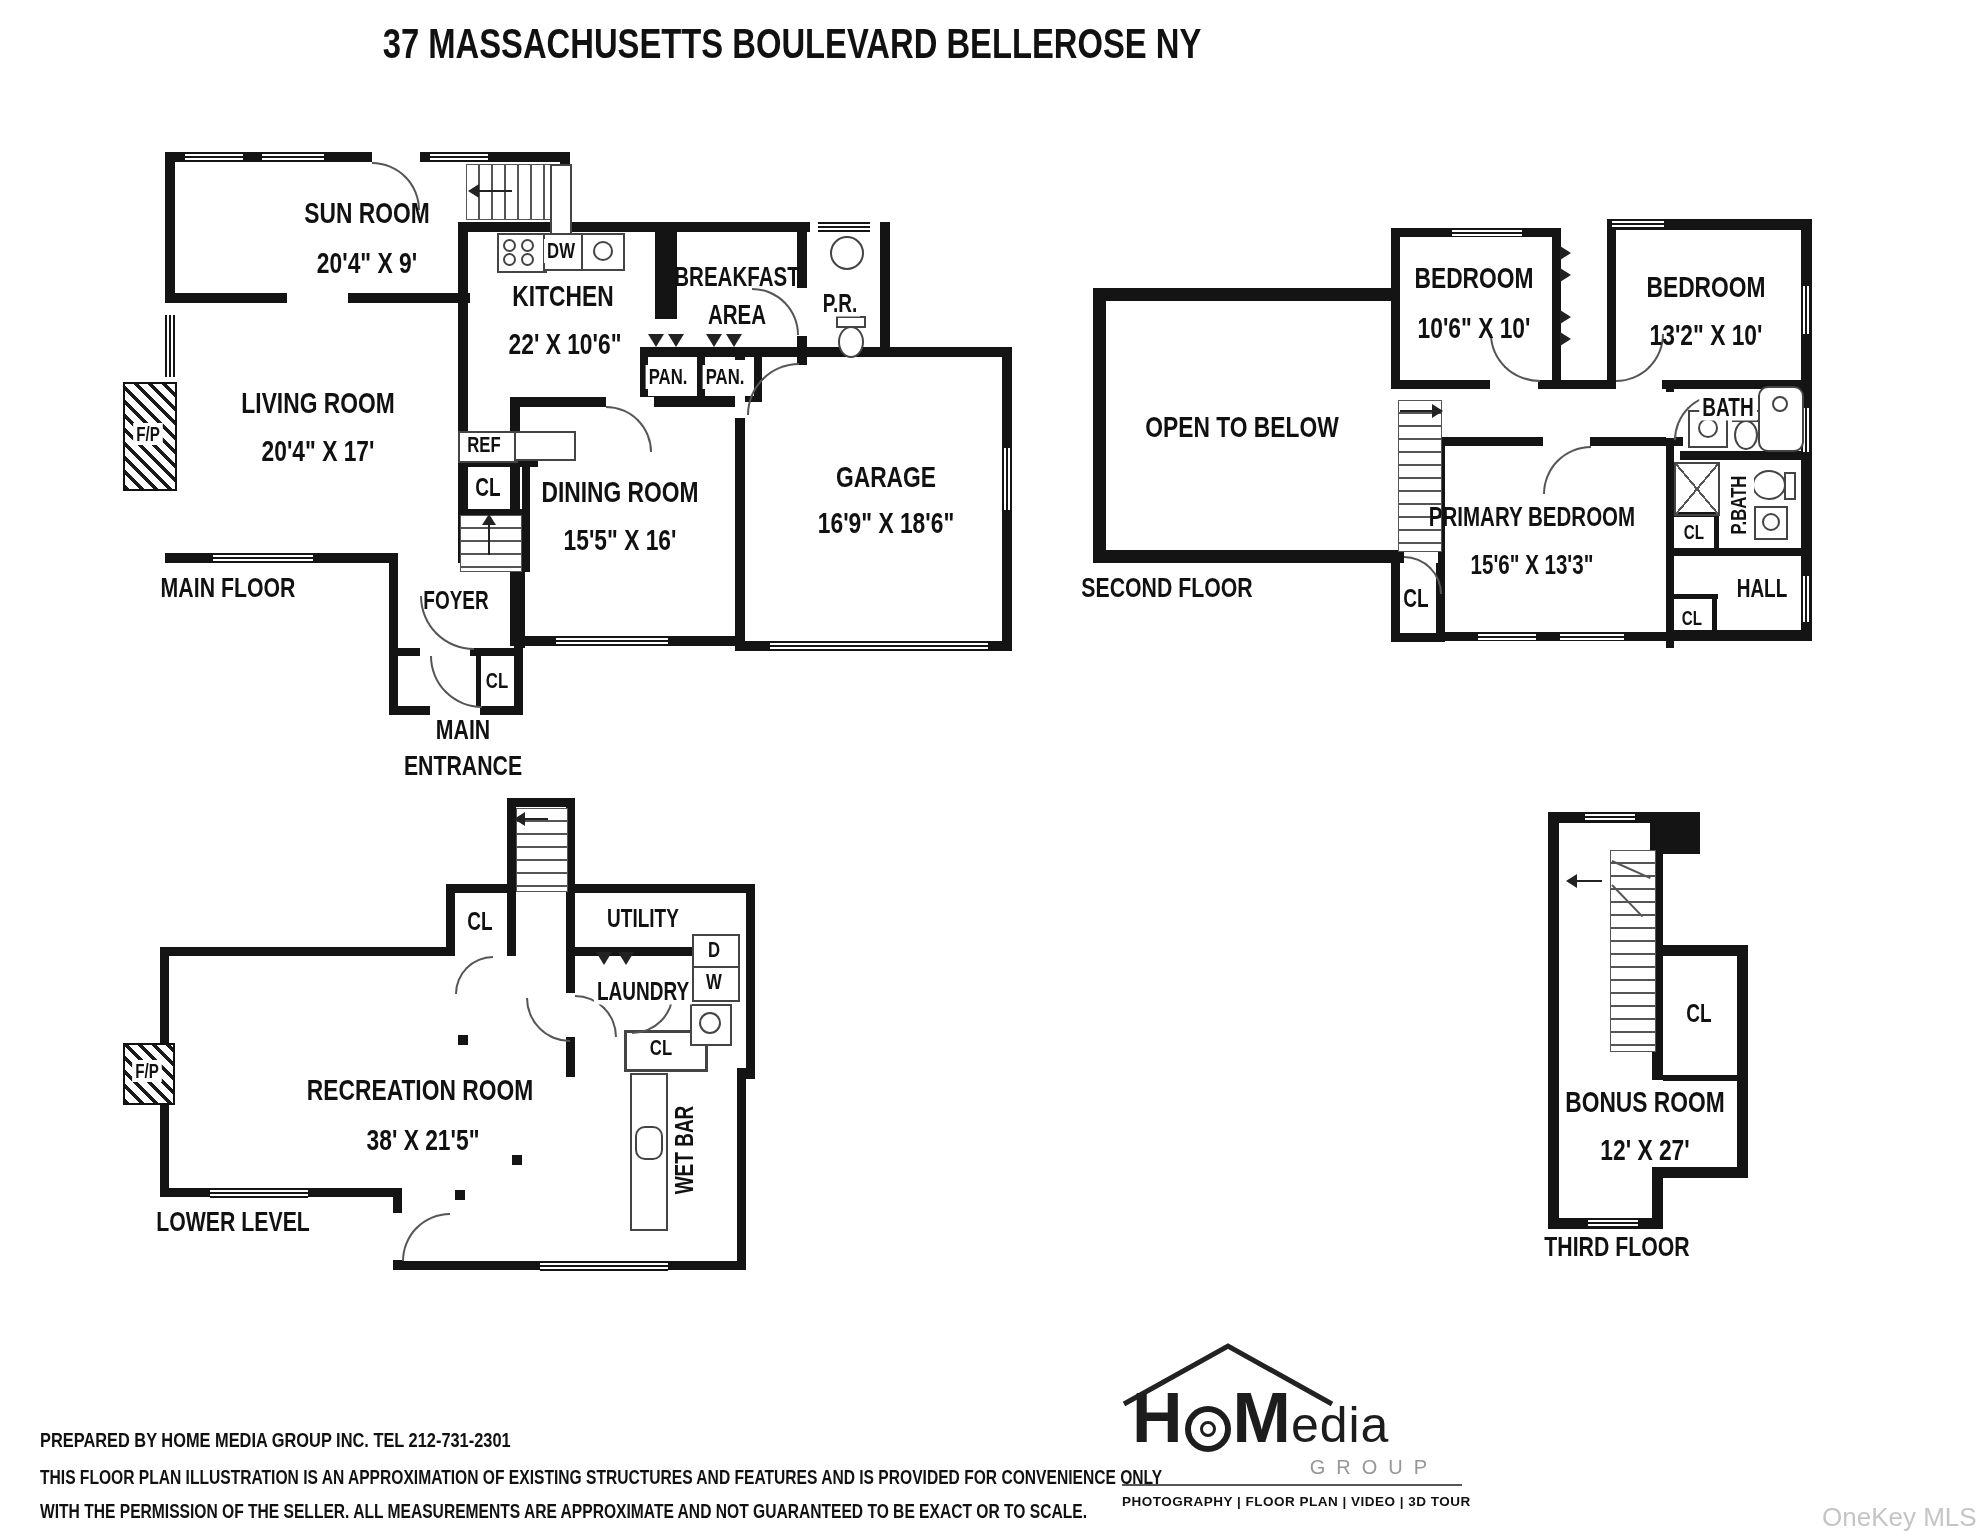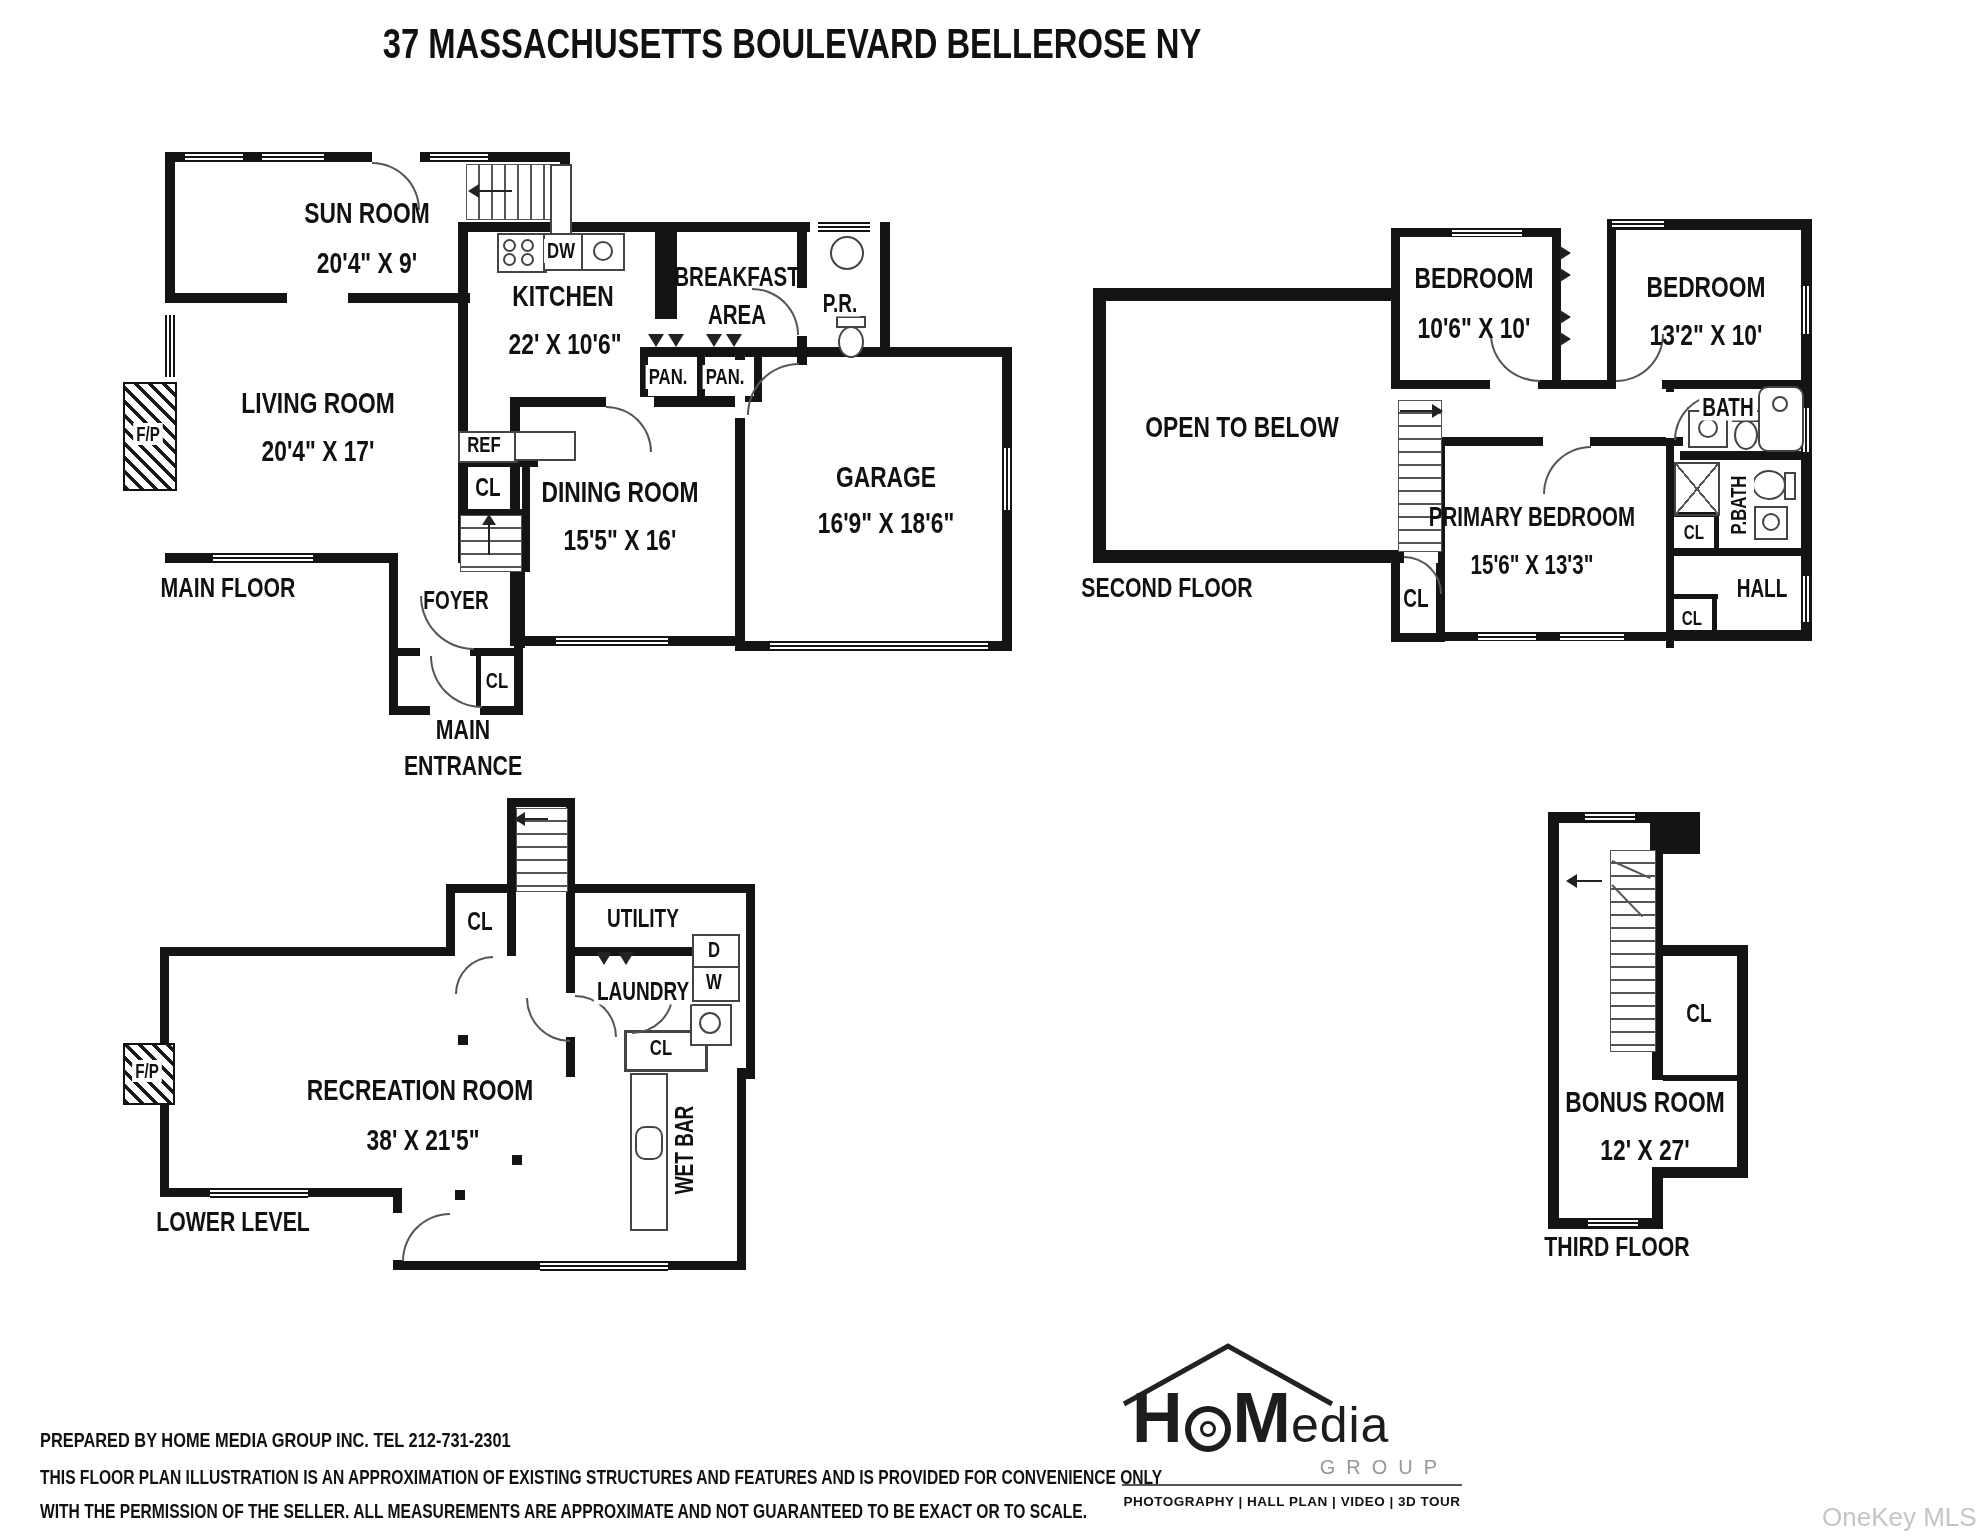--- a/index.html
+++ b/index.html
@@ -39,21 +39,21 @@
   .dl{background:#555;height:2px;transform-origin:0 50%}
   .title{font-weight:700;font-size:42px;transform:translate(-50%,-50%) scaleX(.78);white-space:nowrap}
   .foot{font-weight:700;transform-origin:0 50%;transform:scaleX(.78);white-space:nowrap}
   #logo{left:1122px;top:1352px;width:340px;height:170px}
   #logo .brand{position:absolute;left:10px;top:26px;display:flex;align-items:baseline;color:#1d1d1d}
   #logo .bh{font-size:70px;font-weight:600}
   #logo .lens{width:34px;height:34px;border:6px solid #1d1d1d;border-radius:50%;align-self:flex-end;margin:0 2px 6px 2px;position:relative}
   #logo .lens i{position:absolute;left:9px;top:9px;width:10px;height:10px;border:3px solid #1d1d1d;border-radius:50%}
   #logo .bm{font-size:70px;font-weight:600}
   #logo .be{font-size:50px;font-weight:500;letter-spacing:1px}
-  #logo .group{position:absolute;left:14px;top:104px;width:312px;text-align:right;letter-spacing:11px;font-size:20px;color:#979797;font-weight:500}
+  #logo .group{position:absolute;left:4px;top:104px;width:312px;text-align:right;letter-spacing:11px;font-size:20px;color:#979797;font-weight:500}
   #logo .svc{position:absolute;left:0;top:132px;width:340px;border-top:2px solid #555;padding-top:8px;text-align:center;
              font-size:13.5px;font-weight:700;letter-spacing:.5px;white-space:nowrap}
   #logo svg{position:absolute;left:-6px;top:-14px}
   .wm{font-size:26px;color:#c5c5c5;font-weight:400}
 </style>
 </head>
 <body>
 
 <div id="canvas">
 
@@ -348,18 +348,18 @@
     </svg>
     <div class="brand">
       <span class="bh">H</span>
       <span class="lens">
           <i></i>
         </span>
       <span class="bm">M</span>
       <span class="be">edia</span>
     </div>
     <div class="group">GROUP</div>
-    <div class="svc">PHOTOGRAPHY | HALL PLAN | VIDEO | 3D TOUR</div>
+    <div class="svc">PHOTOGRAPHY | FLOOR PLAN | VIDEO | 3D TOUR</div>
   </div>
 
   <div class="a wm" style="left:1822px;top:1502px">OneKey MLS</div>
 
 </div>
 
 </body></html>

